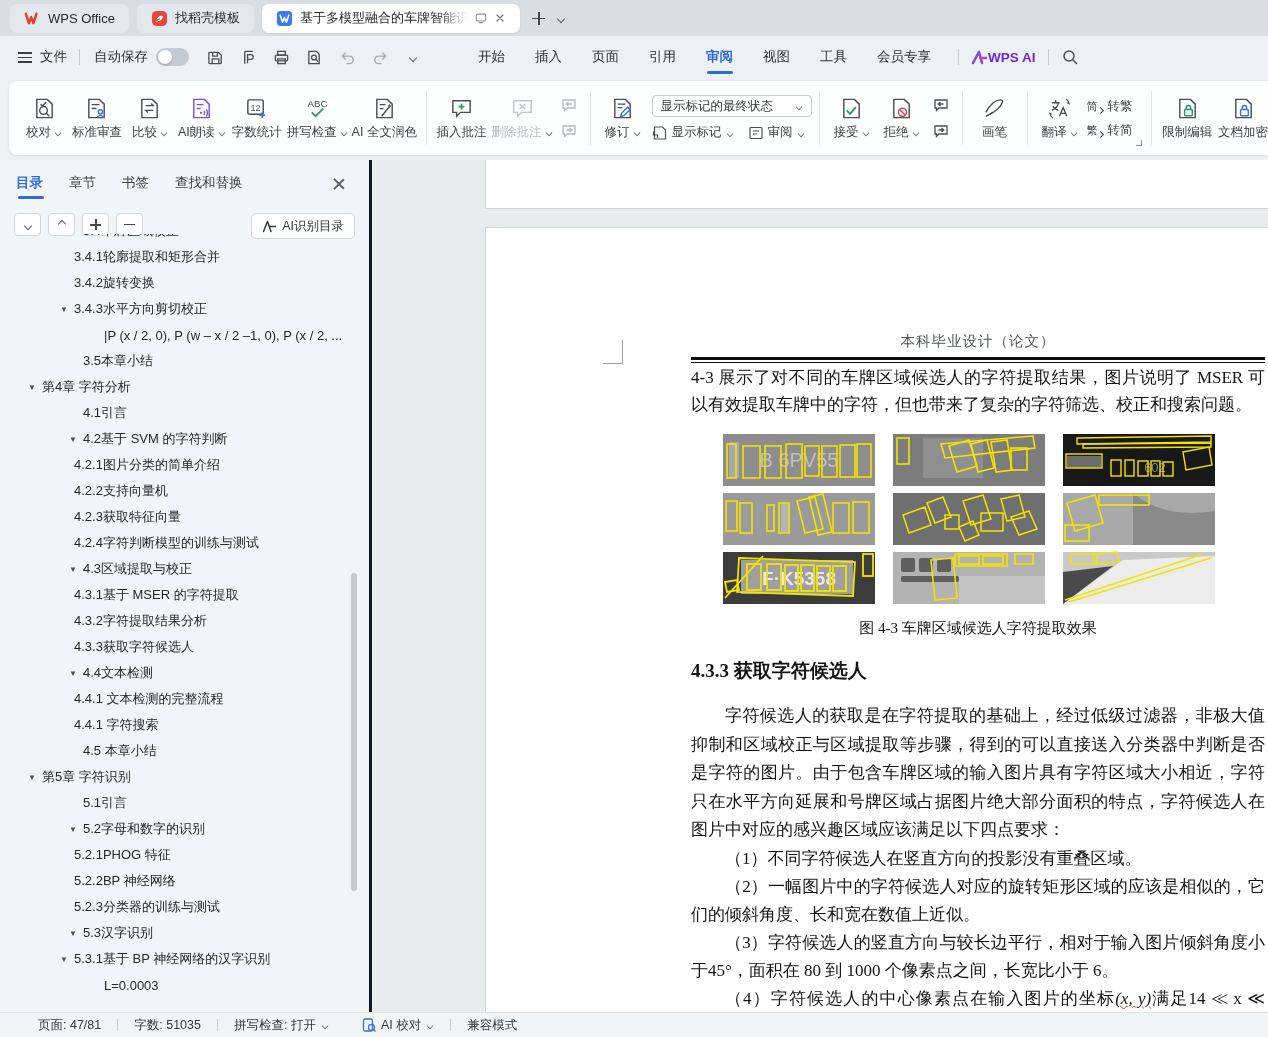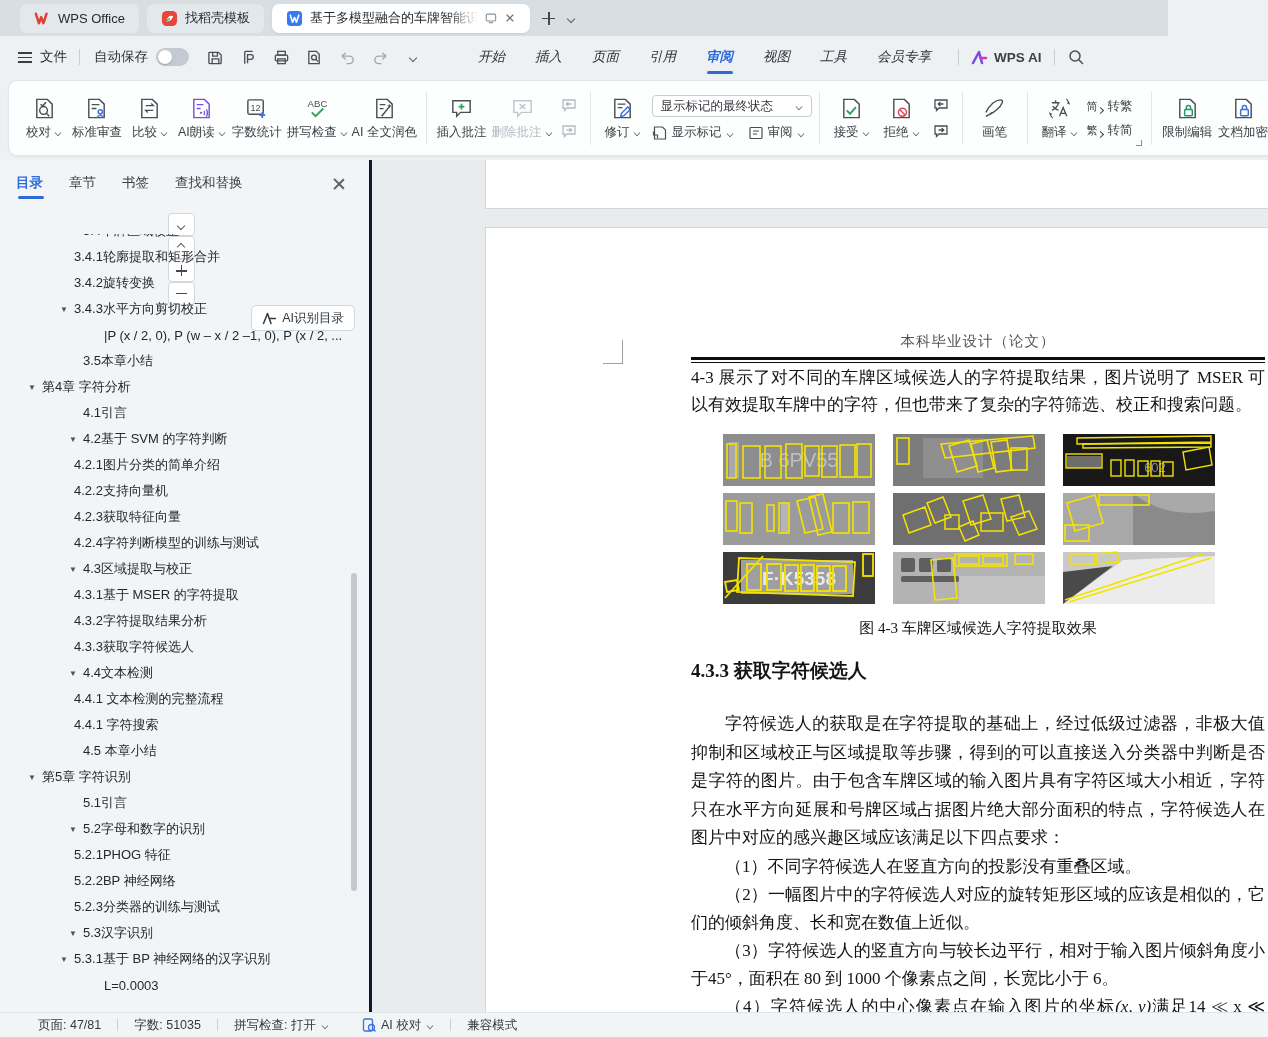--- a/index.html
+++ b/index.html
@@ -1,21 +1,21 @@
 <!DOCTYPE html>
 <html><head>
 <meta charset="utf-8">
 <style>
   *{margin:0;padding:0;box-sizing:border-box;}
   html,body{width:1268px;height:1037px;overflow:hidden;}
   body{font-family:"Liberation Sans","DejaVu Sans",sans-serif;background:#eef1f4;position:relative;color:#2b2f33;}
   .win{position:absolute;inset:0;overflow:hidden;}
 
   
-  .tabstrip{position:absolute;left:0;top:0;width:1168px;height:36px;background:#d9dee3;display:flex;align-items:center;padding-left:20px;}
+  .tabstrip{position:absolute;left:0;top:0;width:1268px;height:36px;background:#d9dee3;display:flex;align-items:center;padding-left:10px;}
   .tab{height:29px;border-radius:7px;display:flex;align-items:center;gap:7px;padding:0 14px;margin-right:8px;font-size:13px;color:#26292d;}
   .tab.inactive{background:#e3e8ec;}
   .tab.active{background:#ffffff;box-shadow:0 1px 2px rgba(0,0,0,.08);width:258px;}
   .tab .ticon{width:17px;height:17px;border-radius:4px;flex:0 0 auto;}
   .tab-title{white-space:nowrap;overflow:hidden;max-width:170px;-webkit-mask-image:linear-gradient(90deg,#000 82%,transparent);mask-image:linear-gradient(90deg,#000 82%,transparent);}
   .tbtn{width:22px;height:22px;display:flex;align-items:center;justify-content:center;color:#55595e;border-radius:4px;}
   .plus{position:relative;width:13px;height:13px;}
   .plus:before,.plus:after{content:"";position:absolute;background:#44484d;}
   .plus:before{left:6px;top:0;width:1.6px;height:13px;}
   .plus:after{left:0;top:6px;width:13px;height:1.6px;}
@@ -30,24 +30,24 @@
   .hamb i{position:absolute;left:0;width:14px;height:1.5px;background:#3a3f44;}
   .hamb i:nth-child(1){top:0}.hamb i:nth-child(2){top:4.5px}.hamb i:nth-child(3){top:9px}
   .vdiv{width:1px;height:16px;background:#c9ced3;margin:0 12px;}
   .toggle{width:33px;height:18px;border-radius:9px;background:#c4cad1;position:relative;margin-left:8px;}
   .toggle .knob{position:absolute;left:2px;top:2px;width:14px;height:14px;border-radius:50%;background:#fff;box-shadow:0 1px 2px rgba(0,0,0,.2);}
   .qicons{display:flex;align-items:center;gap:9px;margin-left:14px;}
   .qbtn{width:24px;height:24px;display:flex;align-items:center;justify-content:center;border-radius:4px;}
   .qbtn svg{width:17px;height:17px;}
   .qbtn.dis svg{opacity:.45;}
   .menus{display:flex;align-items:center;margin-left:38px;gap:0;}
-  .mitem{padding:16px 15px;height:40px;display:flex;align-items:center;position:relative;color:#2e3237;font-style:italic;}
+  .mitem{padding:16px 15px;height:40px;display:flex;align-items:center;position:relative;color:#2e3237;}
   .mitem.active{color:#2f6bd8;font-weight:bold;}
   .mitem.active:after{content:"";position:absolute;left:50%;transform:translateX(-50%);bottom:3px;width:26px;height:3px;border-radius:2px;background:#2f6bd8;}
-  .wpsai{display:flex;align-items:center;gap:6px;font-size:13.5px;color:#404040;font-weight:bold;}
+  .wpsai{display:flex;align-items:center;gap:0;font-size:13.5px;color:#6d28d9;font-weight:bold;}
 
   
   .ribbonwrap{position:absolute;left:0;top:78px;width:1268px;height:82px;}
   .ribbon{position:absolute;left:8px;top:2px;width:1268px;height:76px;background:#fdfefe;border:1px solid #e3e7ea;border-radius:9px;box-shadow:0 1px 2px rgba(30,40,50,.05);display:flex;align-items:center;padding:0 4px 0 10px;overflow:hidden;}
   .rdiv{width:1px;height:54px;background:#e4e7ea;margin:0 7px;flex:0 0 auto;}
   .rbtn{display:flex;flex-direction:column;align-items:center;justify-content:center;gap:3px;padding:4px 7px;border-radius:5px;font-size:12.5px;color:#3c4146;min-width:50px;}
   .rbtn svg{width:25px;height:25px;}
   .rbtn .lbl{display:flex;align-items:center;gap:3px;white-space:nowrap;text-align:center;}
   .rbtn.dis{color:#b4bac0;}
   .rbtn.dis svg *{stroke:#c0c6cc !important;}
@@ -69,21 +69,21 @@
   
   .main{position:absolute;left:0;top:160px;width:1268px;bottom:25px;}
   .sidebar{position:absolute;left:0;top:0;width:372px;height:100%;background:#f1f5f7;border-right:3px solid #0f172a;}
   .stabs{display:flex;align-items:center;gap:26px;padding:14px 0 0 16px;font-size:13.5px;color:#3c4146;}
   .stab{position:relative;padding-bottom:9px;}
   .stab.active{color:#2f6bd8;font-weight:bold;}
   .stab.active:after{content:"";position:absolute;left:2px;bottom:2px;width:26px;height:3px;border-radius:2px;background:#2f6bd8;}
   .sclose{position:absolute;right:22px;top:16px;width:16px;height:16px;}
   .sclose:before,.sclose:after{content:"";position:absolute;left:7px;top:1px;width:1.5px;height:14px;background:#5b6065;}
   .sclose:before{transform:rotate(45deg);}.sclose:after{transform:rotate(-45deg);}
-  .stools{display:flex;align-items:center;padding:12px 14px 0 14px;flex-direction:column;}
+  .stools{display:flex;padding:12px 14px 0 14px;}
   .sqbtn{width:27px;height:23px;background:#fff;border:1px solid #d2d7db;border-radius:4px;margin-right:7px;display:flex;align-items:center;justify-content:center;}
   .glyph-plus{position:relative;width:11px;height:11px;}
   .glyph-plus:before,.glyph-plus:after{content:"";position:absolute;background:#44484d;}
   .glyph-plus:before{left:5px;top:0;width:1.5px;height:11px;}
   .glyph-plus:after{left:0;top:5px;width:11px;height:1.5px;}
   .glyph-minus{width:11px;height:1.5px;background:#44484d;}
   .aibtn{margin-left:auto;height:26px;border:1px solid #d2d7db;border-radius:5px;background:#fff;display:flex;align-items:center;gap:5px;padding:0 10px;font-size:12.5px;color:#33383d;}
   .tree{position:absolute;left:0;top:74px;right:14px;bottom:2px;overflow:hidden;font-size:13px;color:#24282c;}
   .orow{display:flex;align-items:center;height:26px;white-space:nowrap;overflow:hidden;}
   .orow:first-child{margin-top:-16px;}
@@ -96,21 +96,21 @@
   .page-prev{position:absolute;left:112px;top:0;width:930px;height:49px;background:#fff;border:1px solid #d2d6d9;border-top:none;}
   .page-cur{position:absolute;left:112px;top:67px;width:930px;height:790px;background:#fff;border:1px solid #d2d6d9;overflow:hidden;}
   .cropmark{position:absolute;left:117px;top:112px;width:20px;height:24px;border-right:1px solid #9aa0a5;border-bottom:1px solid #9aa0a5;}
   .content{position:absolute;left:205px;top:104px;width:574px;font-family:"Liberation Serif","DejaVu Serif",serif;color:#141414;}
   .dhead{text-align:center;font-size:14.5px;color:#4f5357;letter-spacing:1px;}
   .drule{margin-top:6px;border-top:3.5px solid #0d0d0d;border-bottom:1.5px solid #0d0d0d;height:6px;}
   .p1{margin-top:2px;font-size:17px;line-height:26.5px;text-align:justify;}
   .fig{margin-top:16px;margin-left:32px;width:496px;height:176px;display:block;}
   .figcap{margin-top:9px;text-align:center;font-size:15px;}
   .h433{margin-top:20px;font-size:19px;font-weight:bold;}
-  .p2{margin-top:26px;font-size:17px;line-height:28.5px;text-align:justify;text-indent:2em;}
+  .p2{margin-top:18px;font-size:17px;line-height:28.5px;text-align:justify;text-indent:2em;}
   .itm{font-size:17px;line-height:28px;text-align:justify;text-indent:2em;}
   .mathxy{font-style:italic;text-decoration:underline;text-decoration-style:wavy;text-decoration-color:#e03b30;text-decoration-thickness:1px;}
 
   
   .statusbar{position:absolute;left:0;bottom:0;width:1268px;height:25px;background:#f2f5f6;border-top:1px solid #e0e4e6;display:flex;align-items:center;font-size:12.5px;color:#33373c;padding-left:38px;}
   .sdiv{width:1px;height:12px;background:#ccd1d5;margin:0 16px;}
   .sitem{display:flex;align-items:center;gap:5px;white-space:nowrap;}
   .sitem svg{width:14px;height:14px;}
 </style>
 </head>

